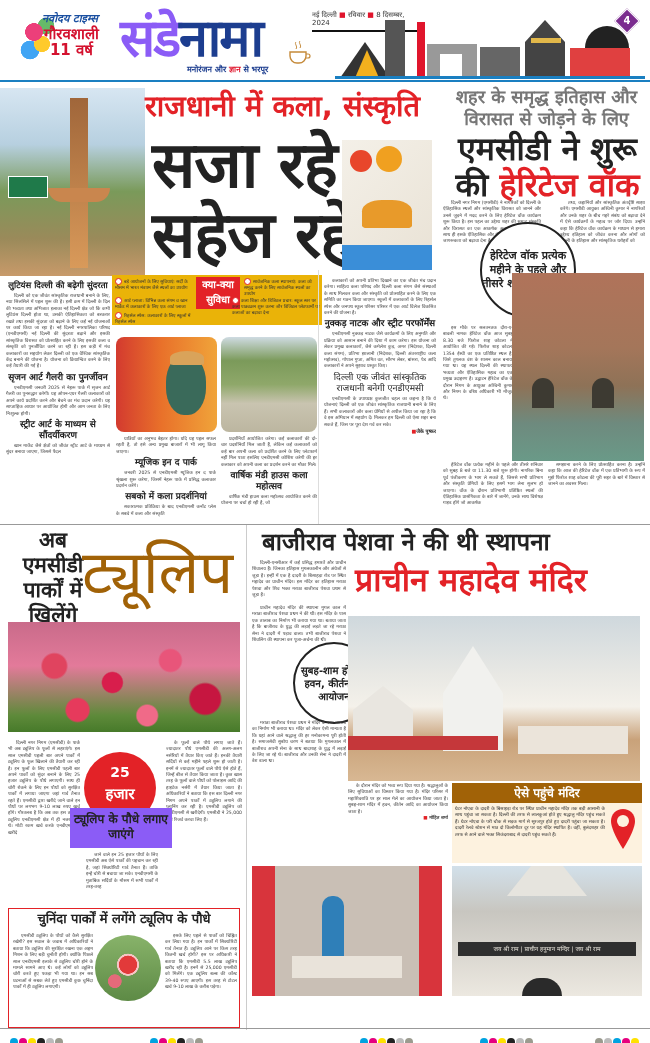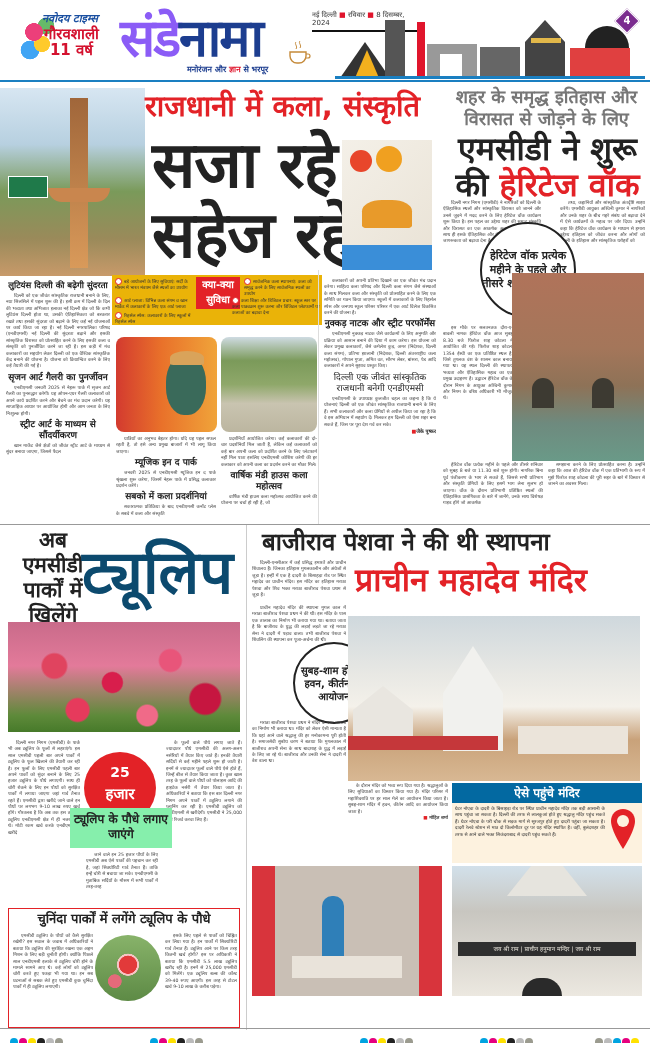--- a/index.html
+++ b/index.html
@@ -31,30 +31,30 @@
 .heritage1{left:443px;top:86px;font-size:18px;font-weight:bold;color:#777;line-height:22px;text-align:center;width:207px}
 .heritage2{left:445px;top:131px;font-size:32px;font-weight:bold;line-height:36px;color:#222;text-align:center;width:205px}
 .bubble{width:96px;height:96px;border-radius:50%;background:#fff;border:2px solid #222;display:flex;align-items:center;justify-content:center;text-align:center;font-size:11px;line-height:14px;font-weight:bold;color:#222}
 .photo{border-radius:8px;overflow:hidden}
 .infobox{left:112px;top:275px;width:210px;height:50px;background:#eab308}
 .infobox .item{font-size:4.5px;line-height:5.6px;color:#333;position:absolute}
 .infobox .item::before{content:"";display:inline-block;width:5px;height:5px;border:1.5px solid #e32227;border-radius:50%;margin-right:2px;vertical-align:middle;background:#fff}
 .kyakya{left:84px;top:2px;width:44px;height:32px;background:#e32227;color:#fff;font-weight:bold;font-size:10px;text-align:center;line-height:15px}
 
 .tulipA{left:22px;top:528px;font-size:21px;font-weight:bold;line-height:25px;text-align:center;width:62px;color:#222}
-.tulipB{left:82px;top:530px;font-size:60px;font-weight:bold;color:#0c4a6e;line-height:85px}
+.tulipB{left:82px;top:530px;font-size:60px;font-weight:normal;color:#a16207;line-height:85px}
 .tulippic{left:8px;top:622px;width:232px;height:110px;background:radial-gradient(circle at 20% 40%,#e0445f 0 6%,transparent 7%),radial-gradient(circle at 45% 55%,#d81e4c 0 7%,transparent 8%),radial-gradient(circle at 70% 35%,#e8557a 0 6%,transparent 7%),radial-gradient(circle at 85% 70%,#c61640 0 7%,transparent 8%),radial-gradient(circle at 30% 80%,#e63a5c 0 6%,transparent 7%),radial-gradient(circle at 60% 85%,#f06a88 0 6%,transparent 7%),linear-gradient(180deg,#c96b8a 0%,#e37a9a 40%,#5e8a3a 85%,#477a2a 100%)}
 .circle25{left:84px;top:752px;width:72px;height:72px;border-radius:50%;background:#e32227;color:#fff;text-align:center;font-weight:bold}
-.tulipcap{left:70px;top:808px;width:102px;height:40px;background:#86efac;text-align:center;font-weight:bold;font-size:12px;line-height:15px;color:#222;padding-top:4px}
+.tulipcap{left:70px;top:808px;width:102px;height:40px;background:#8b5cf6;text-align:center;font-weight:bold;font-size:12px;line-height:15px;color:#222;padding-top:4px}
 .chunida{left:8px;top:908px;width:232px;height:120px;border:1.5px solid #e32227}
 
 .bajirao{left:262px;top:527px;font-size:24px;font-weight:bold;color:#222;line-height:30px}
 .prachin{left:355px;top:560px;font-size:32px;font-weight:bold;color:#e32227;line-height:40px}
 .mandirpic{left:348px;top:616px;width:292px;height:165px;background:linear-gradient(180deg,#cfd8dd 0%,#e8e8e4 35%,#f4f1ea 55%,#c9a27a 75%,#d8b893 100%)}
-.howto{left:452px;top:783px;width:190px;height:20px;background:#0369a1;color:#fff;font-weight:bold;font-size:12px;text-align:center;line-height:20px}
+.howto{left:452px;top:783px;width:190px;height:20px;background:#a16207;color:#fff;font-weight:bold;font-size:12px;text-align:center;line-height:20px}
 .howtobody{left:452px;top:803px;width:190px;height:60px;background:#fdf2df}
 .inner1{left:252px;top:866px;width:190px;height:130px;background:linear-gradient(90deg,#d8343c 0 12%,#c9bfb5 12% 88%,#d8343c 88%)}
 .inner2{left:452px;top:866px;width:190px;height:130px;background:linear-gradient(180deg,#d2e0ea 0%,#c8c6c0 35%,#ece8e0 100%)}
 .regmarks span{display:inline-block;width:8px;height:8px;border-radius:50%;margin-right:1px}
 </style>
 </head>
 <body>
 
 <div id="header" class="abs">
   <div class="abs" style="left:18px;top:8px;width:40px;height:60px;background:radial-gradient(circle at 40% 40%,#e91e63 0 20%,transparent 21%),radial-gradient(circle at 60% 60%,#ffc107 0 18%,transparent 19%),radial-gradient(circle at 30% 70%,#2196f3 0 18%,transparent 19%),radial-gradient(circle at 70% 30%,#4caf50 0 16%,transparent 17%);opacity:.85"></div>

